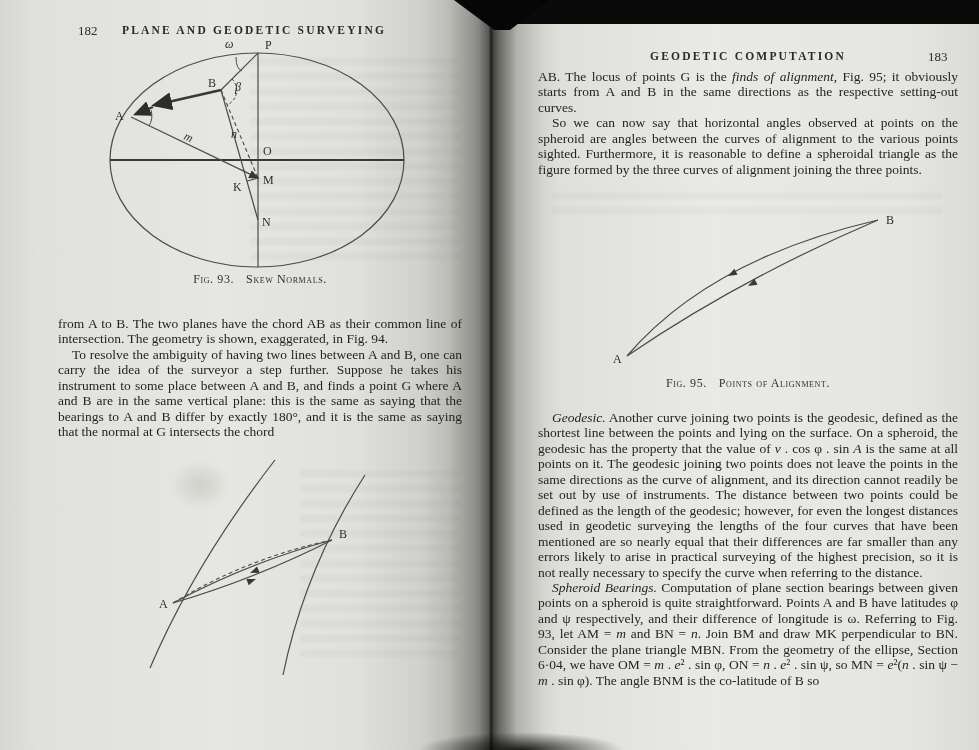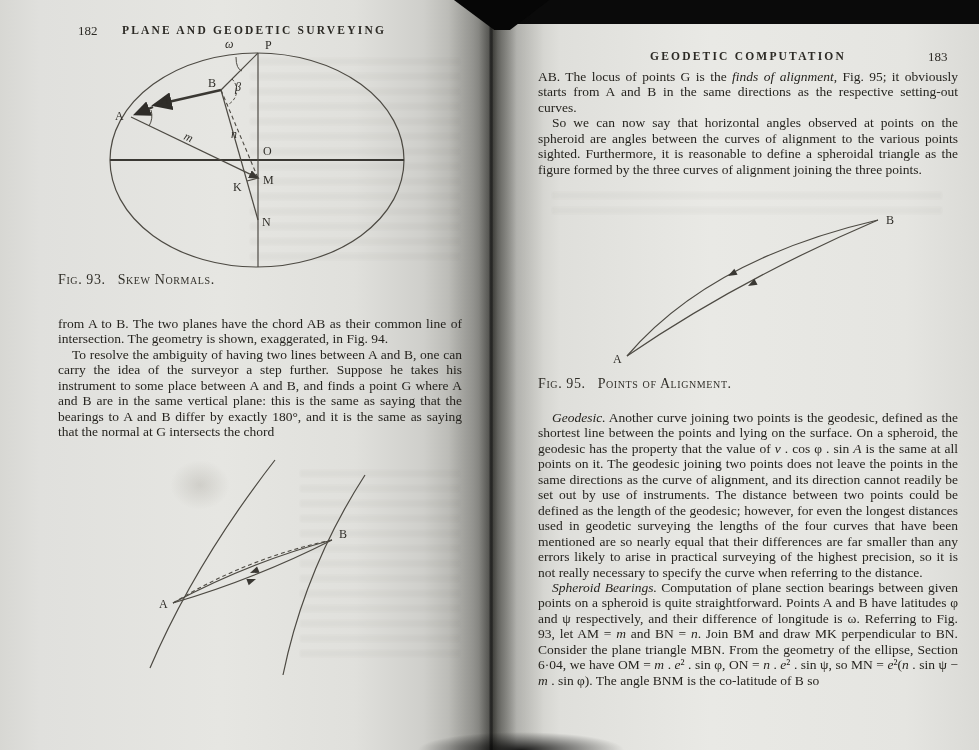--- a/index.html
+++ b/index.html
@@ -11,21 +11,21 @@
     background:linear-gradient(90deg,rgba(0,0,0,0) 0%,rgba(0,0,0,.16) 32%,rgba(10,10,8,.50) 46%,rgba(30,30,28,.38) 52%,rgba(0,0,0,.10) 72%,rgba(0,0,0,0) 100%);}
   .crease{position:absolute;left:489px;top:0;width:4px;height:750px;background:linear-gradient(90deg,rgba(0,0,0,.1),rgba(0,0,0,.6),rgba(0,0,0,.15));pointer-events:none;}
   .top-shadow{position:absolute;left:445px;top:0;width:112px;height:30px;background:#060606;clip-path:polygon(8% 0,93% 0,58% 100%,44% 100%);pointer-events:none;}
   .bottom-shadow{position:absolute;left:396px;top:730px;width:250px;height:20px;
     background:radial-gradient(ellipse 55% 120% at 50% 100%,rgba(0,0,0,.85),rgba(0,0,0,0) 75%);pointer-events:none;}
   .running-head{position:absolute;font-size:11.5px;font-weight:700;letter-spacing:2.2px;color:#2c2a25;}
   .pagenum{position:absolute;font-size:13px;color:#2c2a25;}
   .textblock{position:absolute;}
   .para{margin:0;text-align:justify;font-size:13.5px;line-height:15.45px;color:#26241f;}
   .para.indent{text-indent:14px;}
-  .fig-caption{position:absolute;font-size:14px;color:#32302a;font-variant:small-caps;letter-spacing:.6px;}
+  .fig-caption{position:absolute;text-align:center;font-size:12px;color:#32302a;font-variant:small-caps;letter-spacing:.6px;}
   .fig-caption .cap-title{margin-left:12px;}
   svg{position:absolute;overflow:visible;}
   .sline{stroke:#4d4a43;stroke-width:1.2;fill:none;}
   .sbold{stroke:#3a3833;stroke-width:1.8;fill:none;}
   .sdash{stroke:#4d4a43;stroke-width:1.1;fill:none;stroke-dasharray:4 3;}
   .sarc{stroke:#4d4a43;stroke-width:1;fill:none;}
   .sarcd{stroke:#4d4a43;stroke-width:1;fill:none;stroke-dasharray:3 2;}
   .lab{font-family:"Liberation Serif",serif;font-size:12px;fill:#2e2c27;}
   .labi{font-family:"Liberation Serif",serif;font-size:12px;font-style:italic;fill:#2e2c27;}
   .arrow{fill:#3a3833;}

